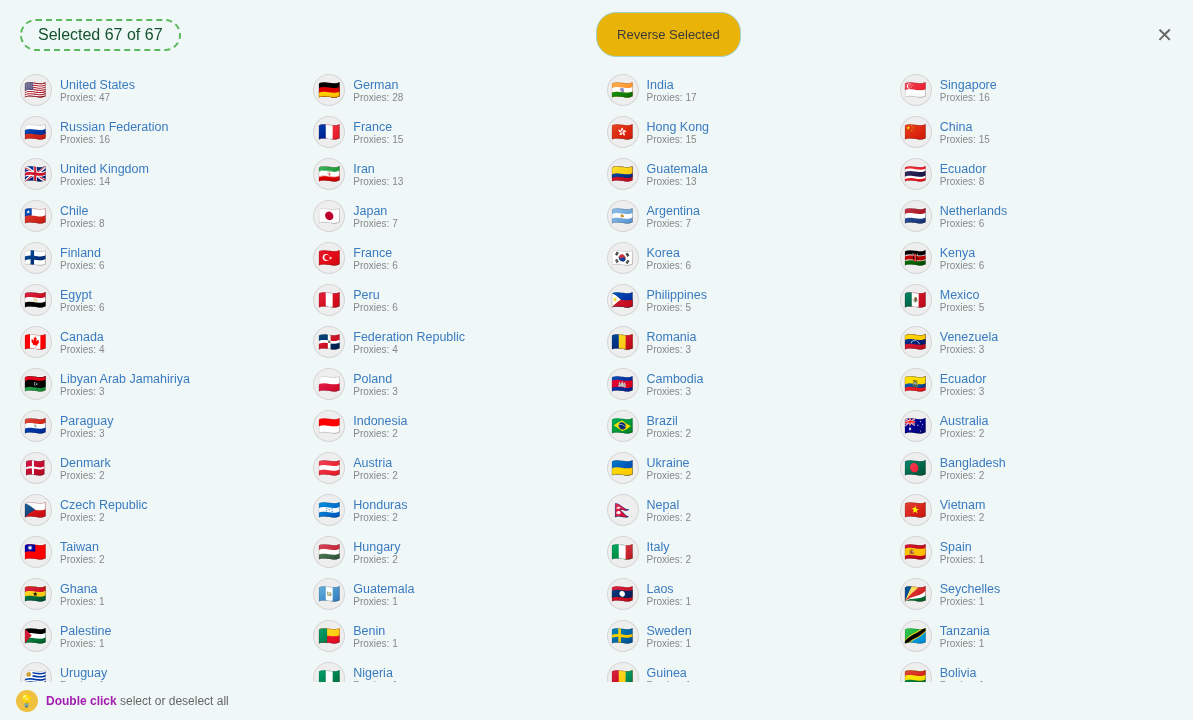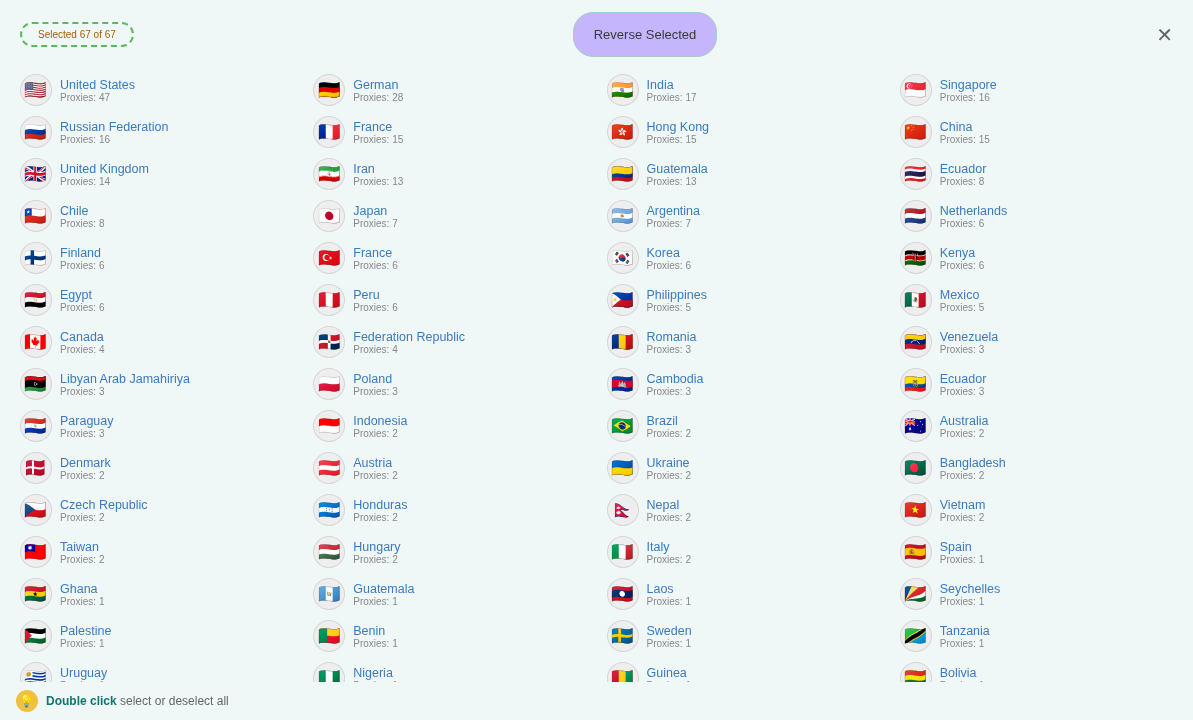--- a/index.html
+++ b/index.html
@@ -13,33 +13,33 @@
       display: flex;
       align-items: center;
       justify-content: space-between;
       padding: 12px 20px;
       background: #f0f7f7;
     }
     .selected-badge {
       border: 2px dashed #5cb85c;
       border-radius: 20px;
       padding: 5px 16px;
-      color: #a16207;
-      font-size: 10px;
+      color: #14532d;
+      font-size: 16px;
       font-weight: 500;
       cursor: pointer;
       background: transparent;
     }
     .reverse-btn {
       border: 1px solid #a0d0c8;
       border-radius: 20px;
       padding: 14px 20px;
       color: #3a3a3a;
       font-size: 13px;
-      background: #c4b5fd;
+      background: #eab308;
       cursor: pointer;
     }
     .close-btn {
       font-size: 20px;
       color: #666;
       cursor: pointer;
       background: none;
       border: none;
     }
     .grid-container {
@@ -96,21 +96,21 @@
     .footer-icon {
       width: 22px;
       height: 22px;
       background: #f0c040;
       border-radius: 50%;
       display: flex;
       align-items: center;
       justify-content: center;
       font-size: 12px;
     }
-    .footer strong { color: #0f766e; }
+    .footer strong { color: #a21caf; }
   </style>
 </head>
 <body>
 
 <div class="top-bar">
   <button class="selected-badge">Selected 67 of 67</button>
   <button class="reverse-btn">Reverse Selected</button>
   <button class="close-btn">✕</button>
 </div>
 

